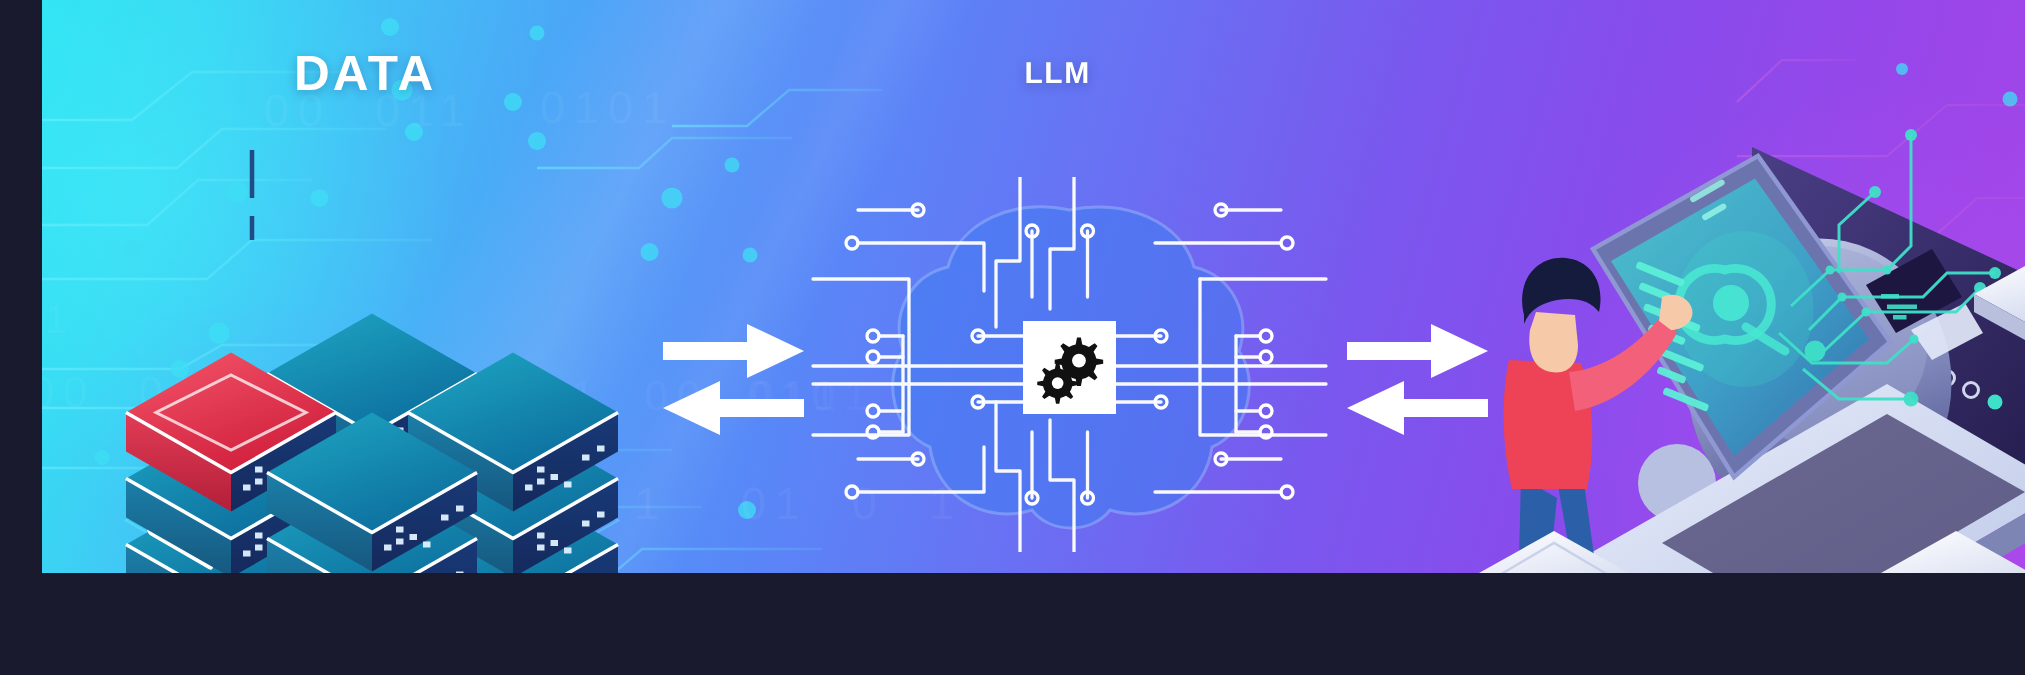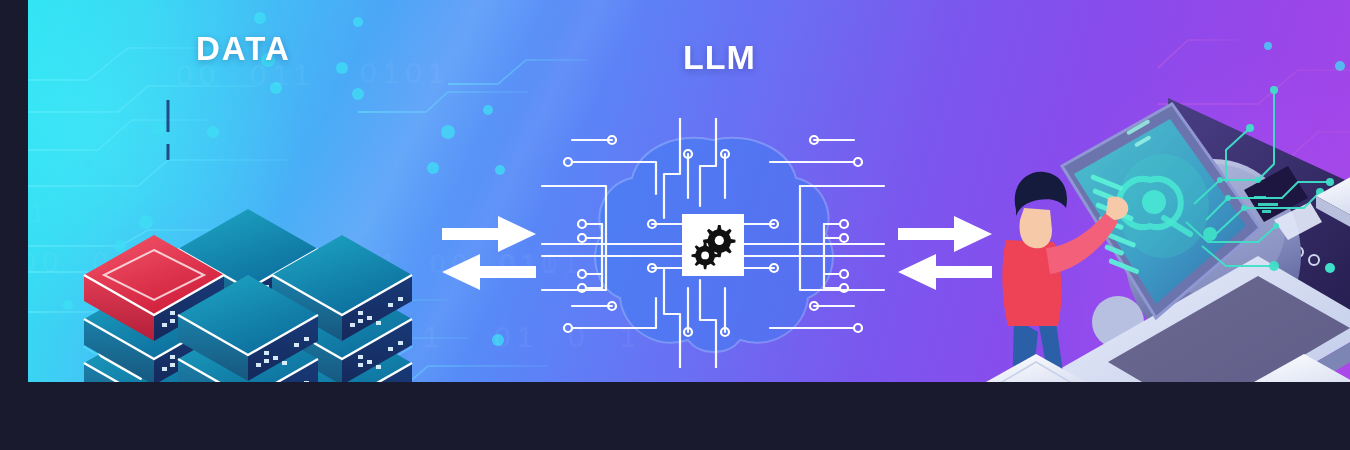--- a/index.html
+++ b/index.html
@@ -91,21 +91,21 @@
   
   .title {
     position: absolute;
     color: #ffffff;
     font-weight: bold;
     letter-spacing: 1.5px;
     text-shadow: 0 2px 7px rgba(20,30,90,0.28);
     white-space: nowrap;
   }
   #title-data { left: 168px; top: 30px; font-size: 33px; letter-spacing: 2px; }
-  #title-llm  { left: 655px; top: 38px; font-size: 34px; letter-spacing: 1px; }
+  #title-llm  { left: 655px; top: 38px; font-size: 20px; letter-spacing: 1px; }
   #title-aiml { left: 1068px; top: 32px; font-size: 29px; letter-spacing: 1px; }
 
   
   .arrow-group { position: absolute; }
   #arrows-left  { left: 412px; top: 214px; width: 100px; height: 80px; }
   #arrows-right { left: 868px; top: 214px; width: 100px; height: 80px; }
 
   
   .illus { position: absolute; }
   #servers-illus { left: 20px;  top: 95px;  width: 400px; height: 330px; }

